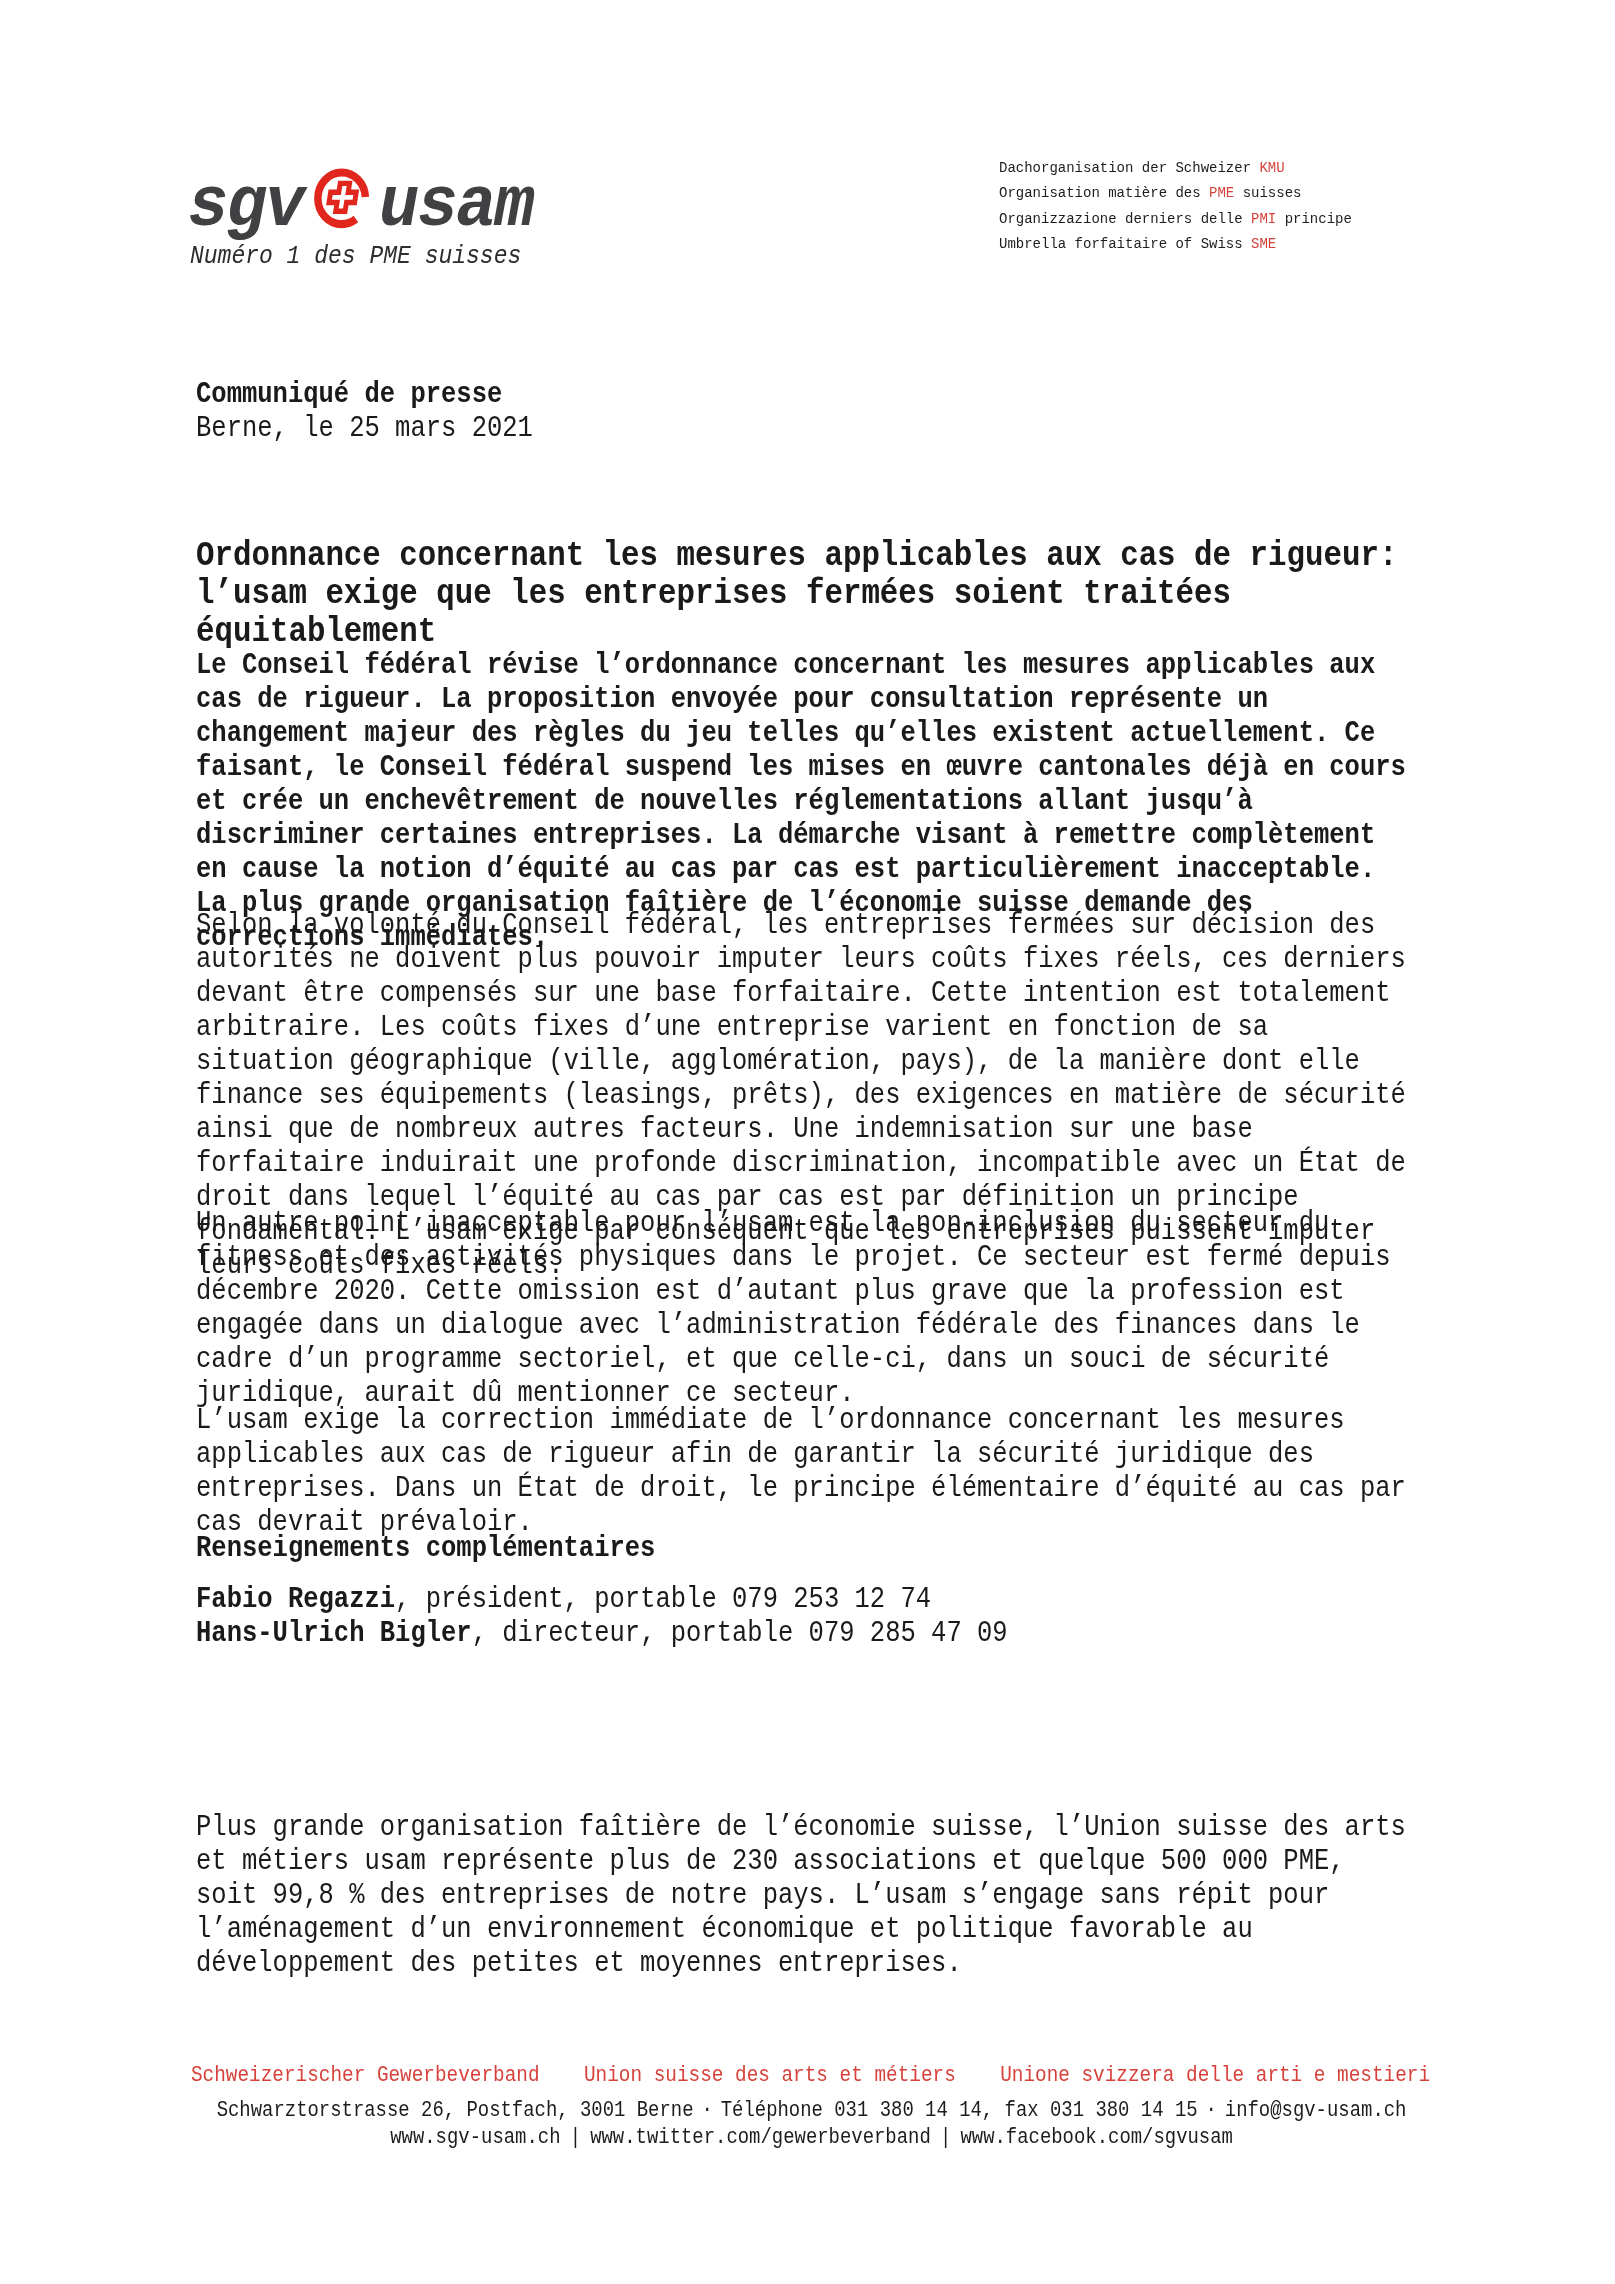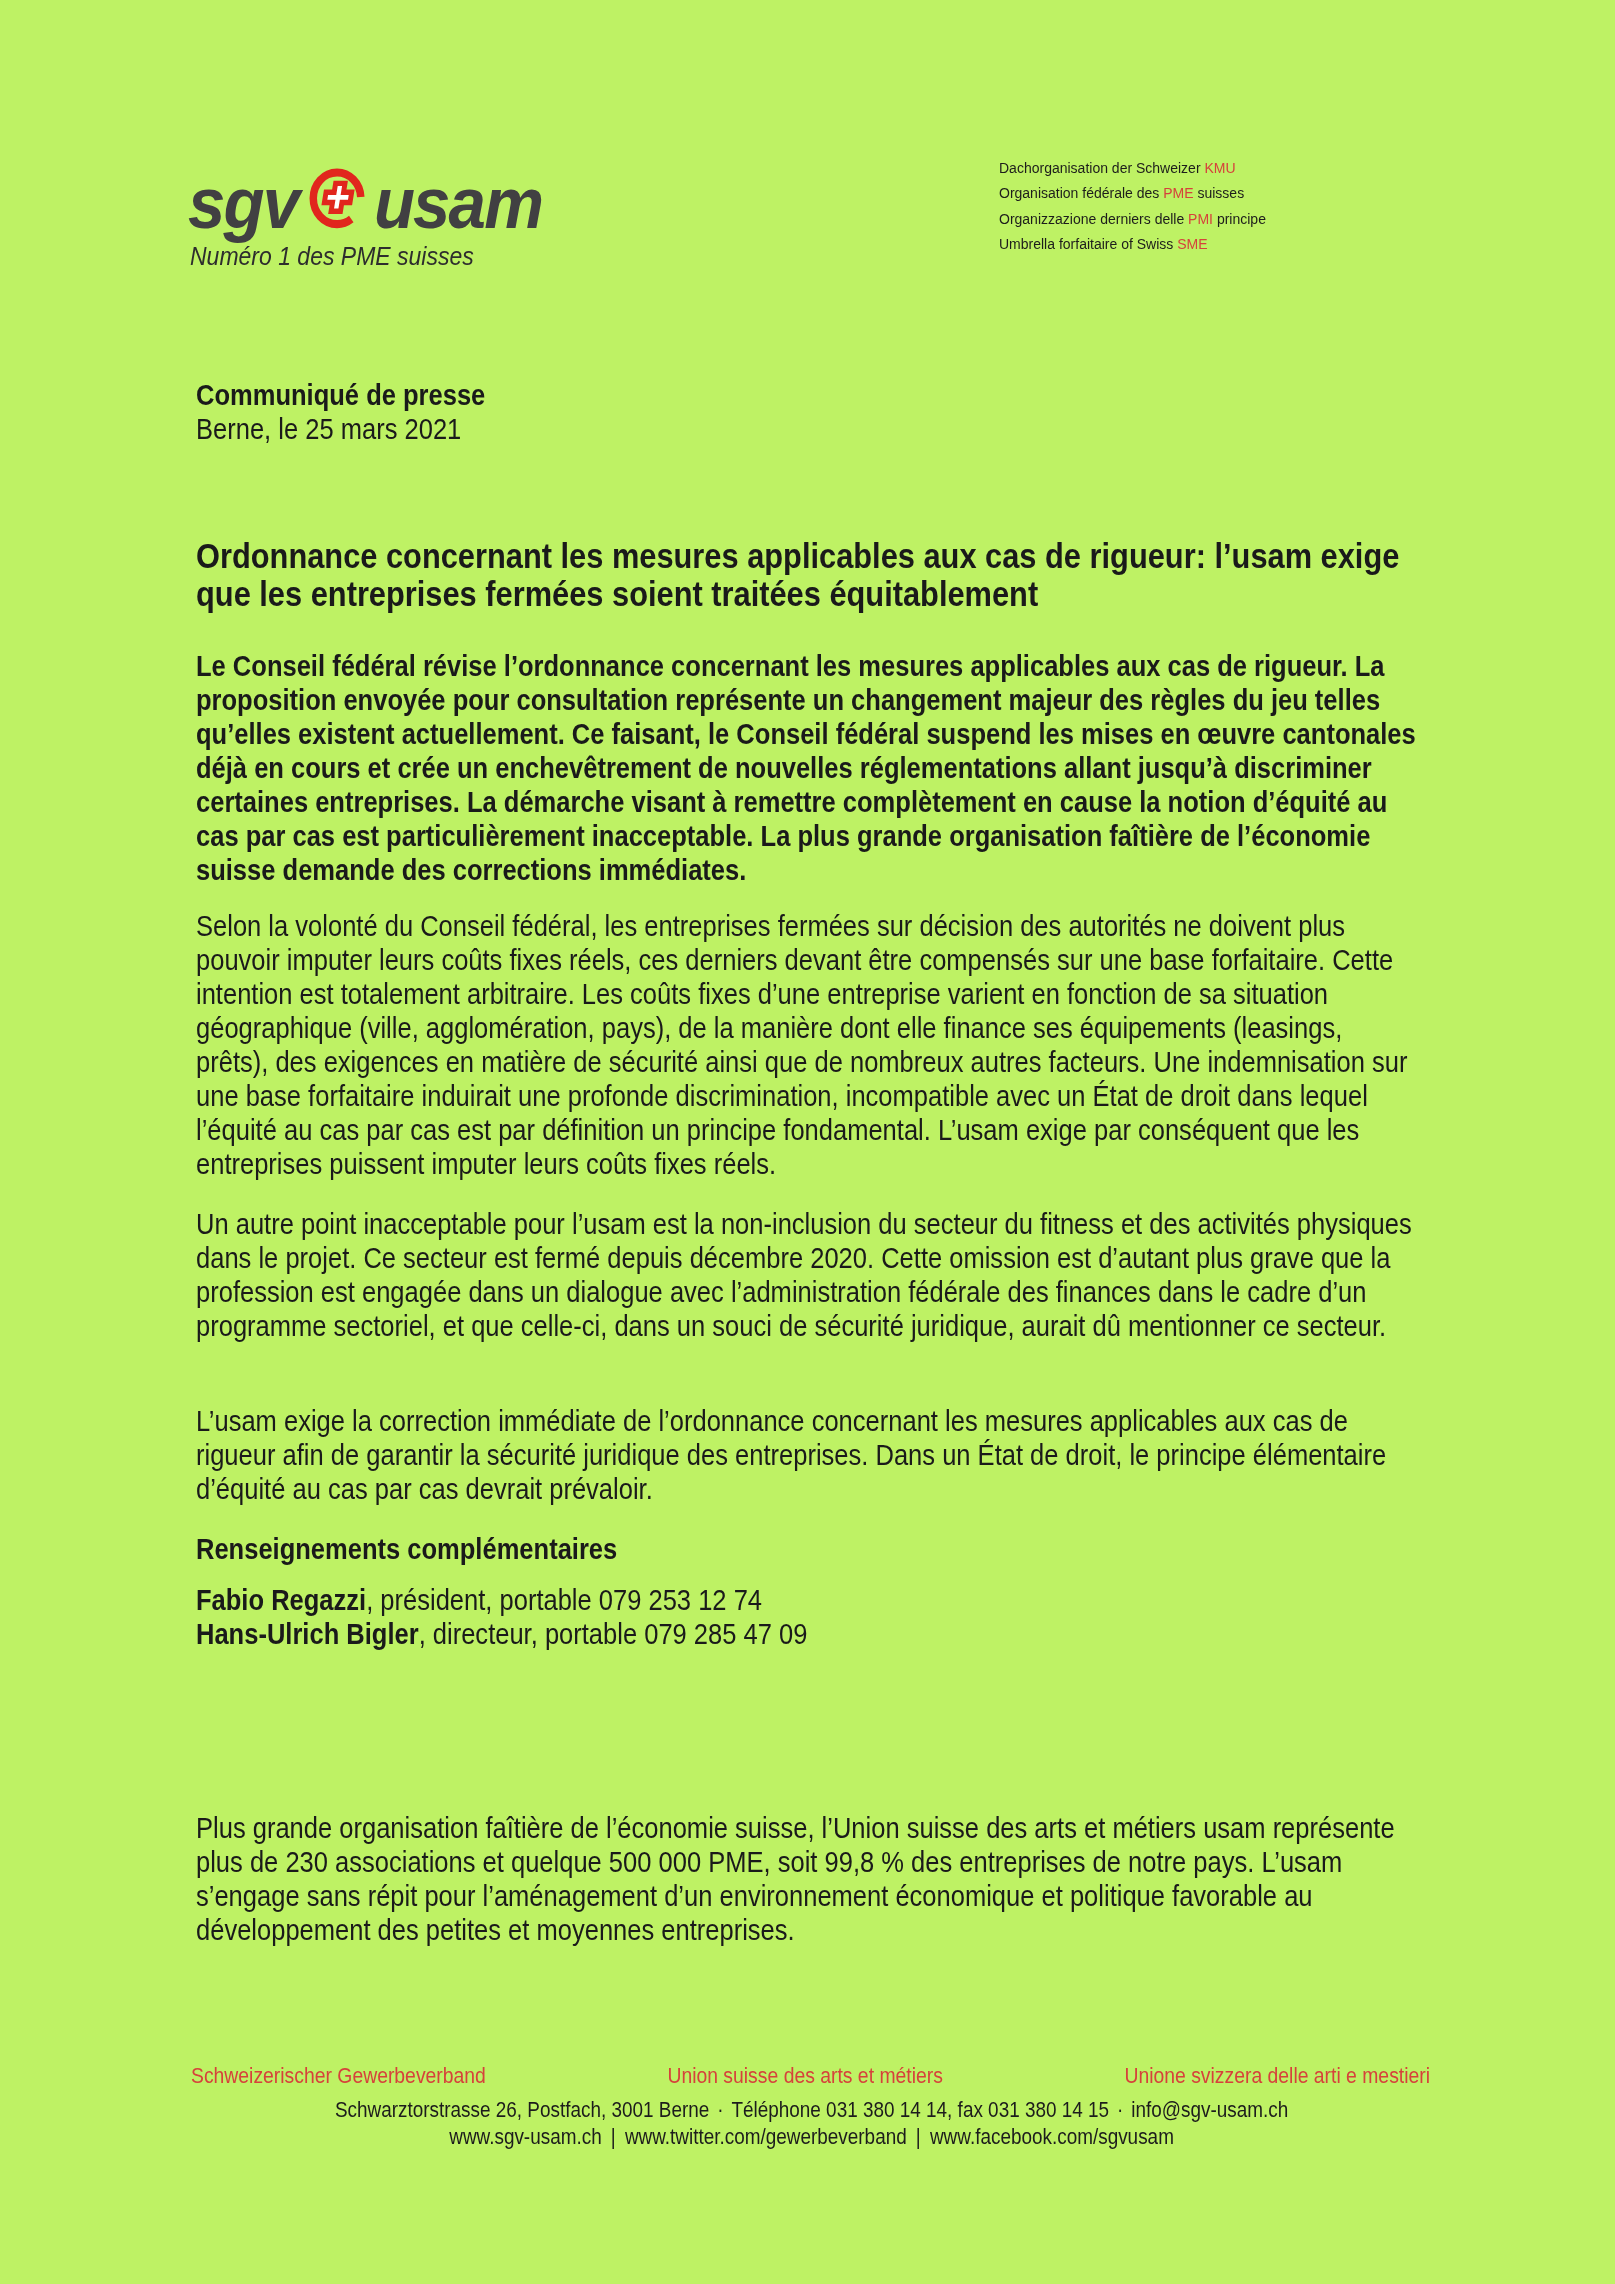--- a/index.html
+++ b/index.html
@@ -1,20 +1,20 @@
 <!DOCTYPE html>
 <html style="--accent: #d6423b; --logo-red: #e1261d; --logo-gray: #414042; --text: #1a1a1a;font-size:10.4px"><head>
 <meta charset="utf-8">
 <style>
   html,body{margin:0;padding:0;background:#888;}
   .page{
     position:relative;
     width:1616px;height:2284px;
-    background:#bef264;
-    font-family:Liberation Sans, sans-serif;
+    background:#ffffff;
+    font-family:Liberation Mono, monospace;
     color:var(--text,#1a1a1a);
     overflow:hidden;
   }
   
   .logo-row{
     position:absolute;left:188px;top:159px;
     display:flex;align-items:center;
     font-style:italic;font-weight:700;
     font-size:73px;letter-spacing:-2px;
     color:var(--logo-gray,#414042);
@@ -85,21 +85,21 @@
           <path d="M44 30 h15 v13 h13 v15 h-13 v13 h-15 v-13 h-13 v-15 h13 z" fill="#ffffff" stroke="var(--logo-red,#e1261d)" stroke-width="8"></path>
         </g>
       </svg>
     </span>
     <span>usam</span>
   </div>
   <div class="tagline">Numéro 1 des PME suisses</div>
 
   <div class="org-block">
     <div><span>Dachorganisation der Schweizer </span><span class="org-accent">KMU</span><span></span></div>
-    <div><span>Organisation fédérale des </span><span class="org-accent">PME</span><span> suisses</span></div>
+    <div><span>Organisation matière des </span><span class="org-accent">PME</span><span> suisses</span></div>
     <div><span>Organizzazione derniers delle </span><span class="org-accent">PMI</span><span> principe</span></div>
     <div><span>Umbrella forfaitaire of Swiss </span><span class="org-accent">SME</span><span></span></div>
   </div>
 
   <div class="txt doc-type nowrap">Communiqué de presse</div>
   <div class="txt dateline nowrap">Berne, le 25 mars 2021</div>
 
   <div class="txt title">Ordonnance concernant les mesures applicables aux cas de rigueur: l’usam exige que les entreprises fermées soient traitées équitablement</div>
   <div class="txt lead">Le Conseil fédéral révise l’ordonnance concernant les mesures applicables aux cas de rigueur. La proposition envoyée pour consultation représente un changement majeur des règles du jeu telles qu’elles existent actuellement. Ce faisant, le Conseil fédéral suspend les mises en œuvre cantonales déjà en cours et crée un enchevêtrement de nouvelles réglementations allant jusqu’à discriminer certaines entreprises. La démarche visant à remettre complètement en cause la notion d’équité au cas par cas est particulièrement inacceptable. La plus grande organisation faîtière de l’économie suisse demande des corrections immédiates.</div>
   <div class="txt para1">Selon la volonté du Conseil fédéral, les entreprises fermées sur décision des autorités ne doivent plus pouvoir imputer leurs coûts fixes réels, ces derniers devant être compensés sur une base forfaitaire. Cette intention est totalement arbitraire. Les coûts fixes d’une entreprise varient en fonction de sa situation géographique (ville, agglomération, pays), de la manière dont elle finance ses équipements (leasings, prêts), des exigences en matière de sécurité ainsi que de nombreux autres facteurs. Une indemnisation sur une base forfaitaire induirait une profonde discrimination, incompatible avec un État de droit dans lequel l’équité au cas par cas est par définition un principe fondamental. L’usam exige par conséquent que les entreprises puissent imputer leurs coûts fixes réels.</div>

